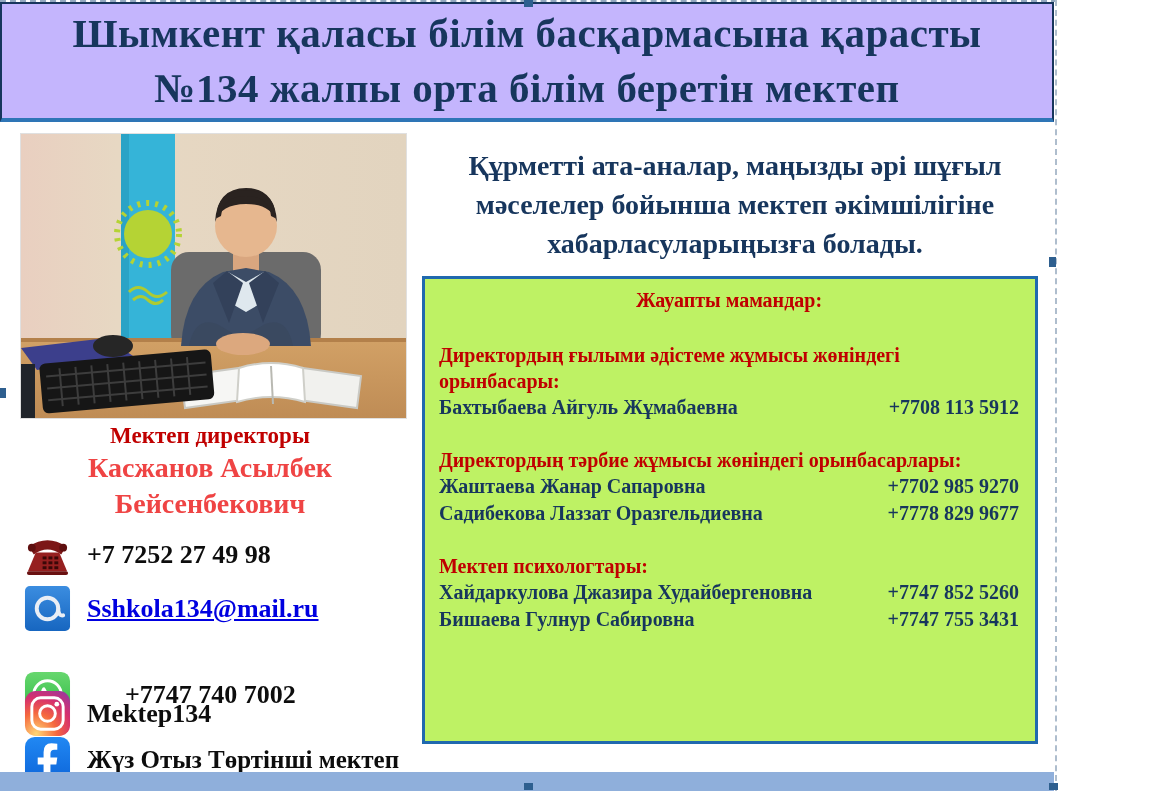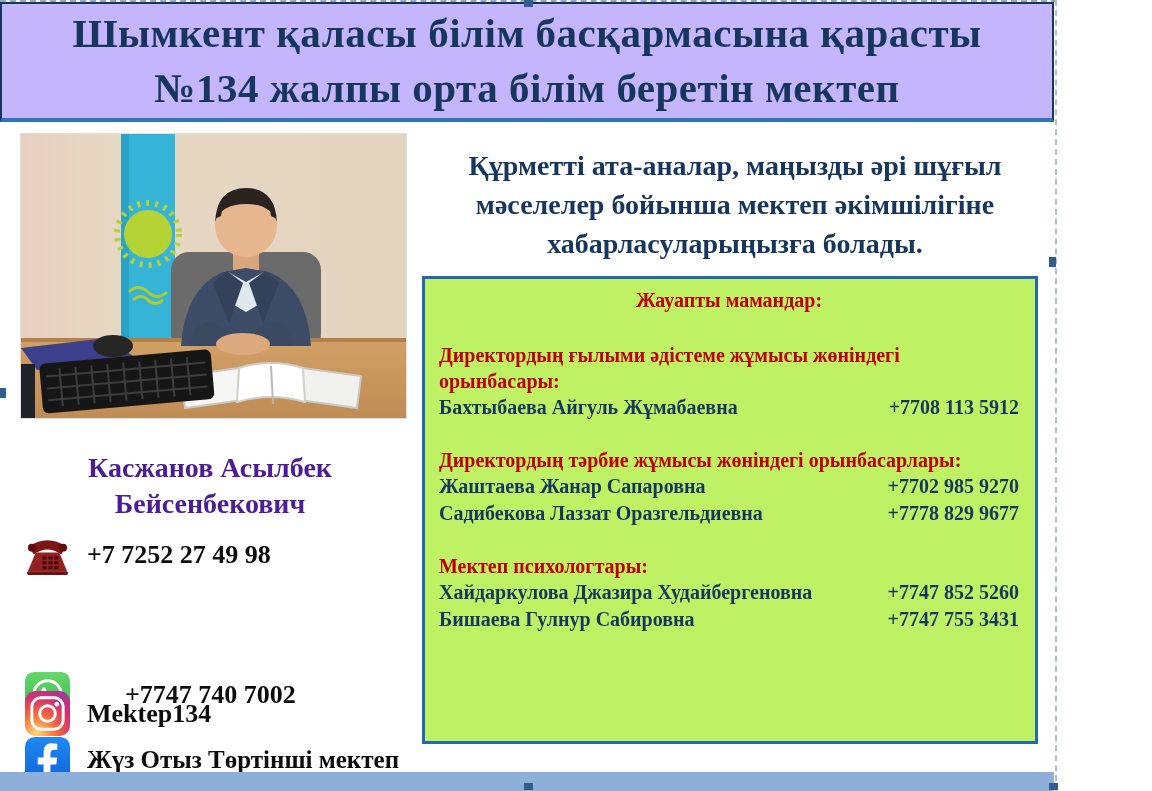--- a/index.html
+++ b/index.html
@@ -12,21 +12,21 @@
   
   .header{position:absolute;left:0;top:2px;width:1050px;height:114px;background:#c4b5fd;
           border:2px solid #17365d;border-bottom:4px solid #2e75b6;
           display:flex;flex-direction:column;justify-content:center;align-items:center;}
   .header .line{color:#17365d;font-weight:bold;font-size:41px;line-height:55px;letter-spacing:.5px;}
   
   .photo{position:absolute;left:20px;top:133px;width:387px;height:286px;border:1px solid #e0e0e0;box-sizing:border-box;}
   .caption{position:absolute;left:10px;top:423px;width:400px;text-align:center;
            color:#c00000;font-weight:bold;font-size:23px;}
   .director{position:absolute;left:10px;top:450px;width:400px;text-align:center;
-            color:#4c1d95;font-weight:bold;font-size:28px;line-height:36px;}
+            color:#ef4444;font-weight:bold;font-size:28px;line-height:36px;}
   .contact-row{position:absolute;left:24px;display:flex;align-items:center;}
   .contact-row .cicon{width:47px;height:47px;flex:0 0 47px;}
   .contact-row .ctext{margin-left:16px;font-weight:bold;font-size:26px;color:#0d0d0d;white-space:nowrap;}
   .contact-row .ctext.link{color:#0000e0;text-decoration:underline;cursor:pointer;}
   
   .intro{position:absolute;left:428px;top:146px;width:614px;text-align:center;
          color:#17365d;font-weight:bold;font-size:28px;line-height:39px;}
   .bluebox{position:absolute;left:422px;top:276px;width:616px;height:468px;box-sizing:border-box;
            background:#bef264;border:3px solid #2069ae;padding:10px 16px 8px 14px;
            font-size:20px;font-weight:bold;color:#17365d;}
@@ -105,20 +105,21 @@
         <rect x="0" y="0" width="172" height="50" rx="6" fill="#161616"></rect>
         <g stroke="#3d3d3d" stroke-width="2">
           <path d="M6 13 h160 M6 25 h160 M6 37 h160"></path>
           <path d="M20 6 v38 M36 6 v38 M52 6 v38 M68 6 v38 M84 6 v38 M100 6 v38 M116 6 v38 M132 6 v38 M148 6 v38"></path>
         </g>
       </g>
       <rect x="0" y="230" width="14" height="54" fill="#20242a"></rect>
     </svg>
   </div>
 
+  <div class="caption">Мектеп директоры</div>
   <div class="director">
     <div>Касжанов Асылбек</div>
     <div>Бейсенбекович</div>
   </div>
 
   <div class="contact-row" style="top:531px;">
     <svg class="cicon" viewBox="0 0 48 48">
       <path d="M5 16 Q24 3 43 16 L38 24 Q24 14 10 24 Z" fill="#7c1717"></path>
       <path d="M12 22 L36 22 L44 41 L4 41 Z" fill="#962020"></path>
       <rect x="3" y="41" width="42" height="4" rx="2" fill="#6a1111"></rect>
@@ -132,20 +133,34 @@
         <rect x="19" y="36" width="4" height="3"></rect>
           <rect x="25" y="36" width="4" height="3"></rect>
           <rect x="31" y="36" width="4" height="3"></rect>
       </g>
       <circle cx="8" cy="17" r="4" fill="#5e0e0e"></circle>
         <circle cx="40" cy="17" r="4" fill="#5e0e0e"></circle>
     </svg>
     <span class="ctext">+7 7252 27 49 98</span>
   </div>
 
+  <div class="contact-row" style="top:585px;">
+    <svg class="cicon" viewBox="0 0 48 48">
+      <defs>
+          <linearGradient id="mr" x1="0" y1="0" x2="0" y2="1">
+        <stop offset="0" stop-color="#3b8de0"></stop>
+            <stop offset="1" stop-color="#1766c0"></stop>
+          </linearGradient>
+        </defs>
+      <rect x="1" y="1" width="46" height="46" rx="5" fill="url(#mr)"></rect>
+      <circle cx="24" cy="24" r="11" fill="none" stroke="#e9eef5" stroke-width="4"></circle>
+      <path d="M35 24 q0 8 5 7" fill="none" stroke="#e9eef5" stroke-width="4" stroke-linecap="round"></path>
+    </svg>
+    <span class="ctext link">Sshkola134@mail.ru</span>
+  </div>
 
   <div class="contact-row" style="top:671px;gap:38px;">
     <svg class="cicon" viewBox="0 0 48 48">
       <defs>
           <linearGradient id="wa" x1="0" y1="0" x2="0" y2="1">
         <stop offset="0" stop-color="#67d76e"></stop>
             <stop offset="1" stop-color="#2bb741"></stop>
           </linearGradient>
         </defs>
       <rect x="1" y="1" width="46" height="46" rx="9" fill="url(#wa)"></rect>

